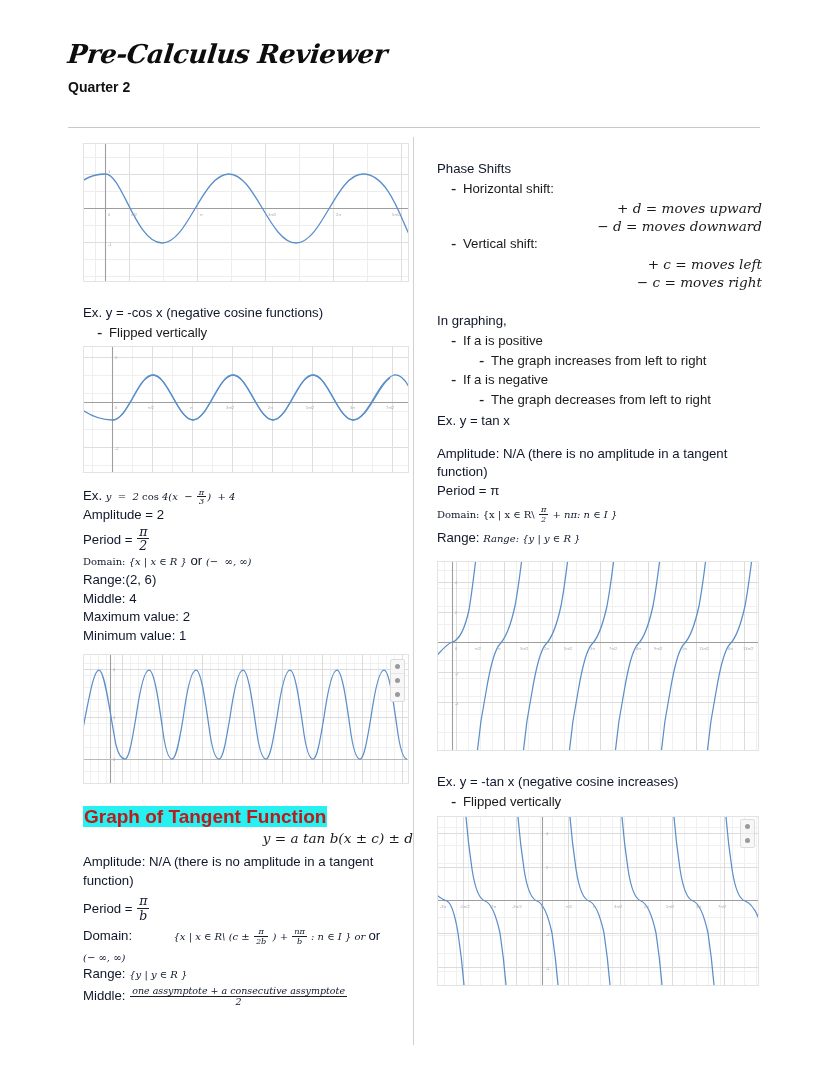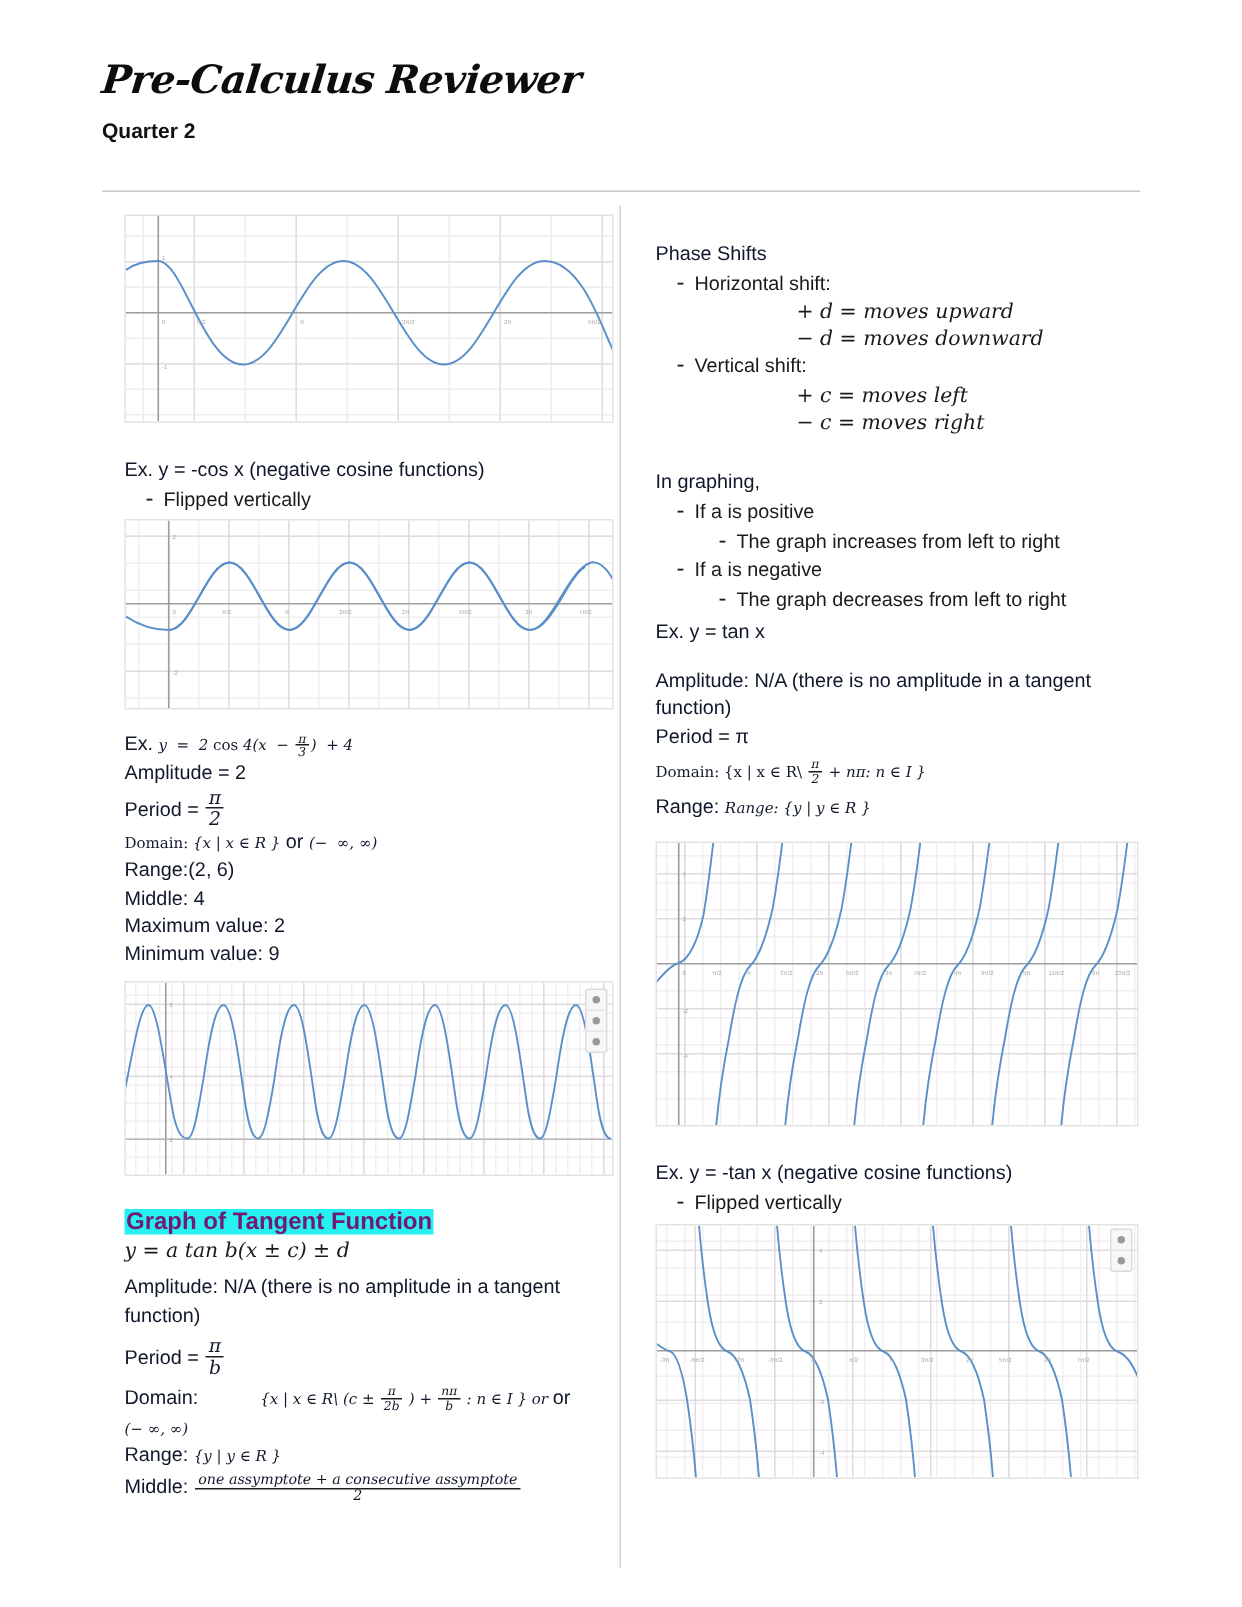--- a/index.html
+++ b/index.html
@@ -46,23 +46,23 @@
   .bullet .btext.just { text-align:justify; }
 
   .math { font-family:"DejaVu Serif", serif; font-style:italic; font-size:10px; }
   .math .up { font-style:normal; }
   .frac { display:inline-block; vertical-align:-0.48em; text-align:center; font-size:0.82em; line-height:1.05; margin:0 1px; }
   .frac .num { display:block; padding:0 2px; }
   .frac .den { display:block; border-top:1px solid #1d1d1d; padding:0 2px; }
   .frac.big { font-size:0.95em; }
   .ind { display:inline-block; width:34px; }
 
-  .eqline { font-family:"DejaVu Serif", serif; font-style:italic; font-size:13.6px; margin:2px 0 0 0; }
-
-  .hl { background:#27f0f0; font-weight:700; font-size:16px; color:#701a75; padding:0 1px; }
+  .eqline { font-family:"DejaVu Serif", serif; font-style:italic; font-size:13.6px; margin:2px 0 0 0;text-align:right; }
+
+  .hl { background:#27f0f0; font-weight:700; font-size:19px; color:#b91c1c; padding:0 1px; }
 
   
   .graph { position:relative; background:#fff; border:1px solid #e3e3e3; overflow:hidden; }
   .graph svg { display:block; }
   .zoomctl { position:absolute; right:3px; top:4px; width:13px; background:#f7f7f7; border:1px solid #dcdcdc; border-radius:2px; }
   .zoomctl div { height:13px; display:flex; align-items:center; justify-content:center; border-bottom:1px solid #e6e6e6; }
   .zoomctl div:last-child { border-bottom:none; }
   .zoomctl span { display:block; width:5px; height:5px; border-radius:50%; background:#9a9a9a; }
 </style>
 </head>
@@ -155,21 +155,21 @@
       <span>Period =</span>
       <span class="math frac big">
         <span class="num">π</span>
         <span class="den">2</span>
       </span>
     </p>
     <p class="txt"><span class="math up" style="font-style:normal;">Domain: </span><span class="math">{x | x ∈ R }</span> or <span class="math">(−&nbsp; ∞, ∞)</span></p>
     <p class="txt">Range:(2, 6)</p>
     <p class="txt">Middle: 4</p>
     <p class="txt">Maximum value: 2</p>
-    <p class="txt">Minimum value: 9</p>
+    <p class="txt">Minimum value: 1</p>
 
     <div class="graph" style="width:324px;height:128px;margin-top:8px;">
       <svg width="324" height="128" viewBox="0 0 324 128">
         <g stroke="#f0f0f0" stroke-width="1">
           <path d="M6.5 0V128M14.5 0V128M22.5 0V128M30.5 0V128M38.5 0V128M46.5 0V128M54.5 0V128M62.5 0V128M70.5 0V128M78.5 0V128M86.5 0V128M94.5 0V128M102.5 0V128M110.5 0V128M118.5 0V128M126.5 0V128M134.5 0V128M142.5 0V128M150.5 0V128M158.5 0V128M166.5 0V128M174.5 0V128M182.5 0V128M190.5 0V128M198.5 0V128M206.5 0V128M214.5 0V128M222.5 0V128M230.5 0V128M238.5 0V128M246.5 0V128M254.5 0V128M262.5 0V128M270.5 0V128M278.5 0V128M286.5 0V128M294.5 0V128M302.5 0V128M310.5 0V128M318.5 0V128"></path>
           <path d="M0 8.5H324M0 20.5H324M0 32.5H324M0 44.5H324M0 56.5H324M0 68.5H324M0 80.5H324M0 92.5H324M0 104.5H324M0 116.5H324"></path>
         </g>
         <g stroke="#dcdcdc" stroke-width="1">
           <path d="M38.5 0V128M78.5 0V128M118.5 0V128M158.5 0V128M198.5 0V128M238.5 0V128M278.5 0V128M318.5 0V128"></path>
           <path d="M0 14.5H324M0 62.5H324M0 104.5H128M128 104.5H324"></path>
@@ -327,21 +327,21 @@
           <text x="17" y="22">4</text>
             <text x="17" y="52">2</text>
             <text x="17" y="113">-2</text>
             <text x="17" y="143">-4</text>
         </g>
       </svg>
     </div>
 
     <div class="gap-l"></div>
 
-    <p class="txt">Ex. y = -tan x (negative cosine functions)</p>
+    <p class="txt">Ex. y = -tan x (negative cosine increases)</p>
     <div class="bullet">
       <span class="dash">-</span>
       <span class="btext">Flipped vertically</span>
     </div>
 
     <div class="graph" style="width:320px;height:168px;margin-top:4px;">
       <svg width="320" height="168" viewBox="0 0 320 168">
         <g stroke="#f0f0f0" stroke-width="1">
           <path d="M6.5 0V168M18.5 0V168M30.5 0V168M42.5 0V168M54.5 0V168M66.5 0V168M78.5 0V168M90.5 0V168M102.5 0V168M114.5 0V168M126.5 0V168M138.5 0V168M150.5 0V168M162.5 0V168M174.5 0V168M186.5 0V168M198.5 0V168M210.5 0V168M222.5 0V168M234.5 0V168M246.5 0V168M258.5 0V168M270.5 0V168M282.5 0V168M294.5 0V168M306.5 0V168M318.5 0V168"></path>
           <path d="M0 10.5H320M0 28.5H320M0 46.5H320M0 64.5H320M0 100.5H320M0 118.5H320M0 136.5H320M0 154.5H320"></path>

